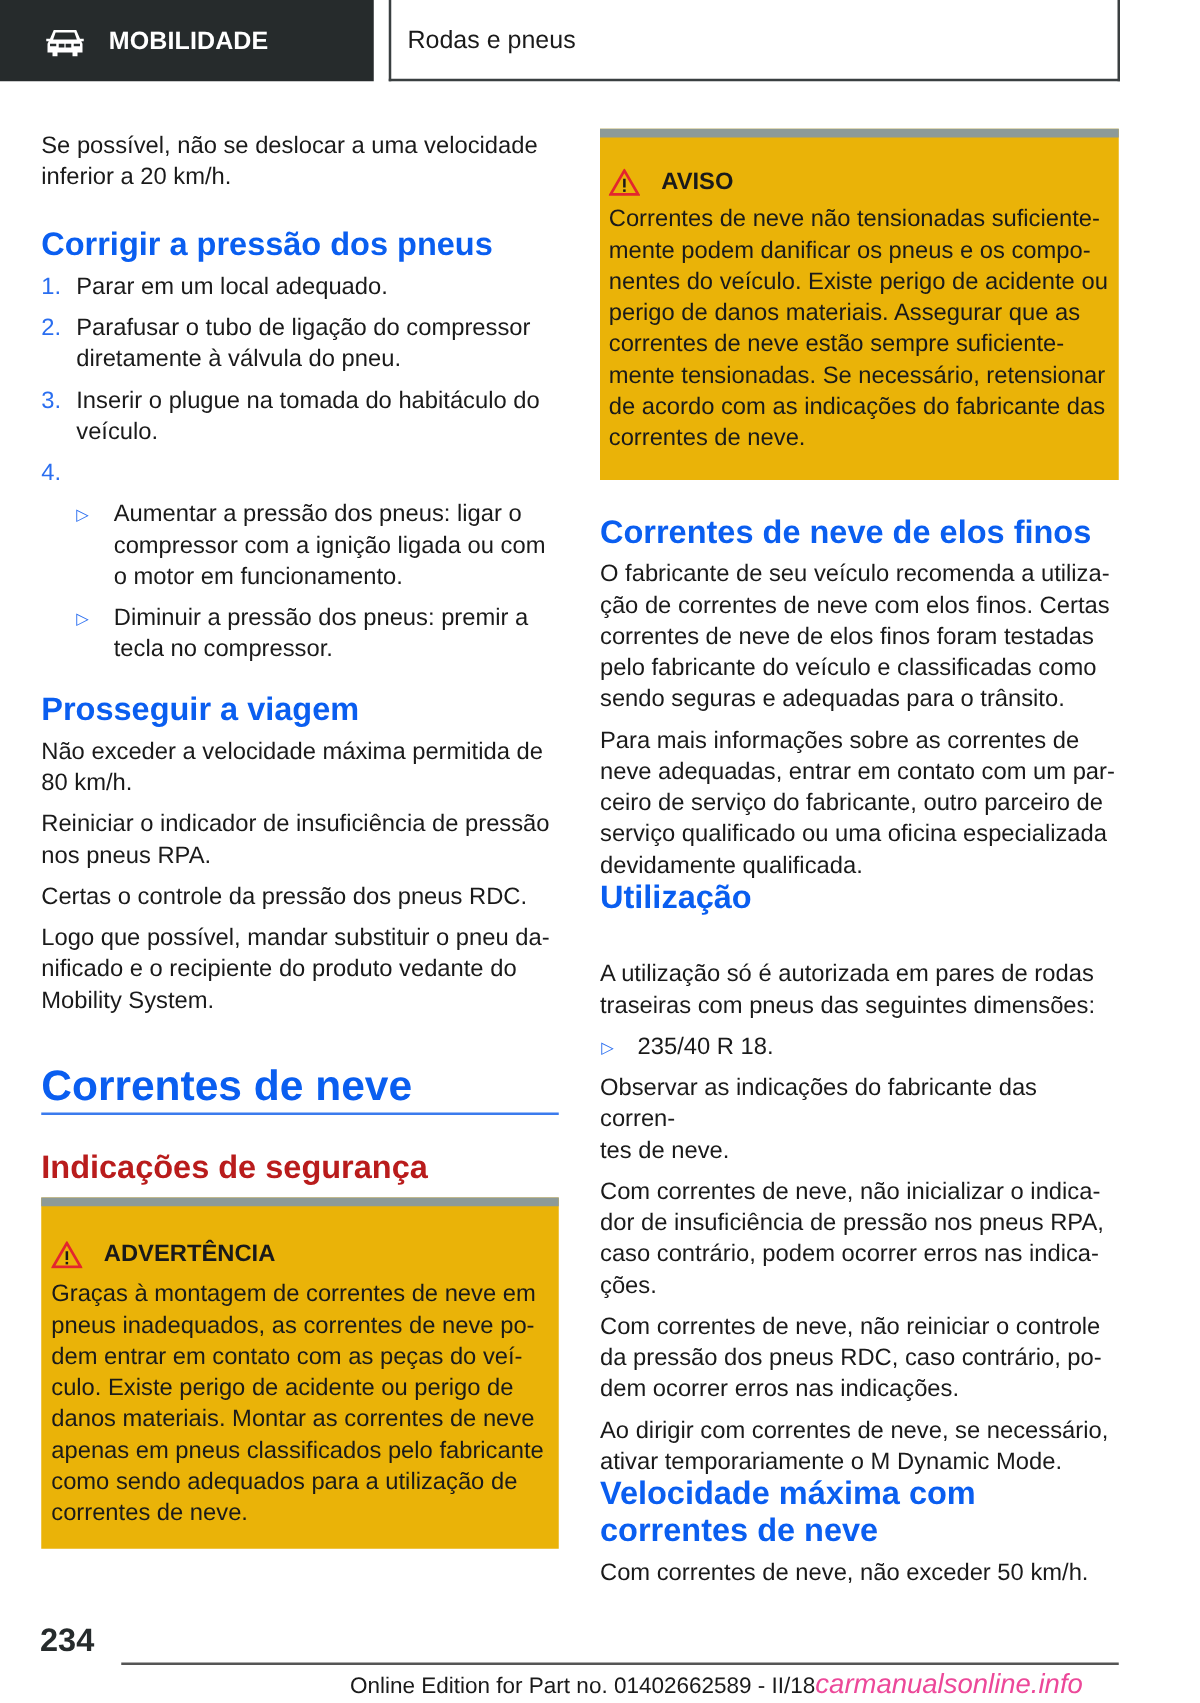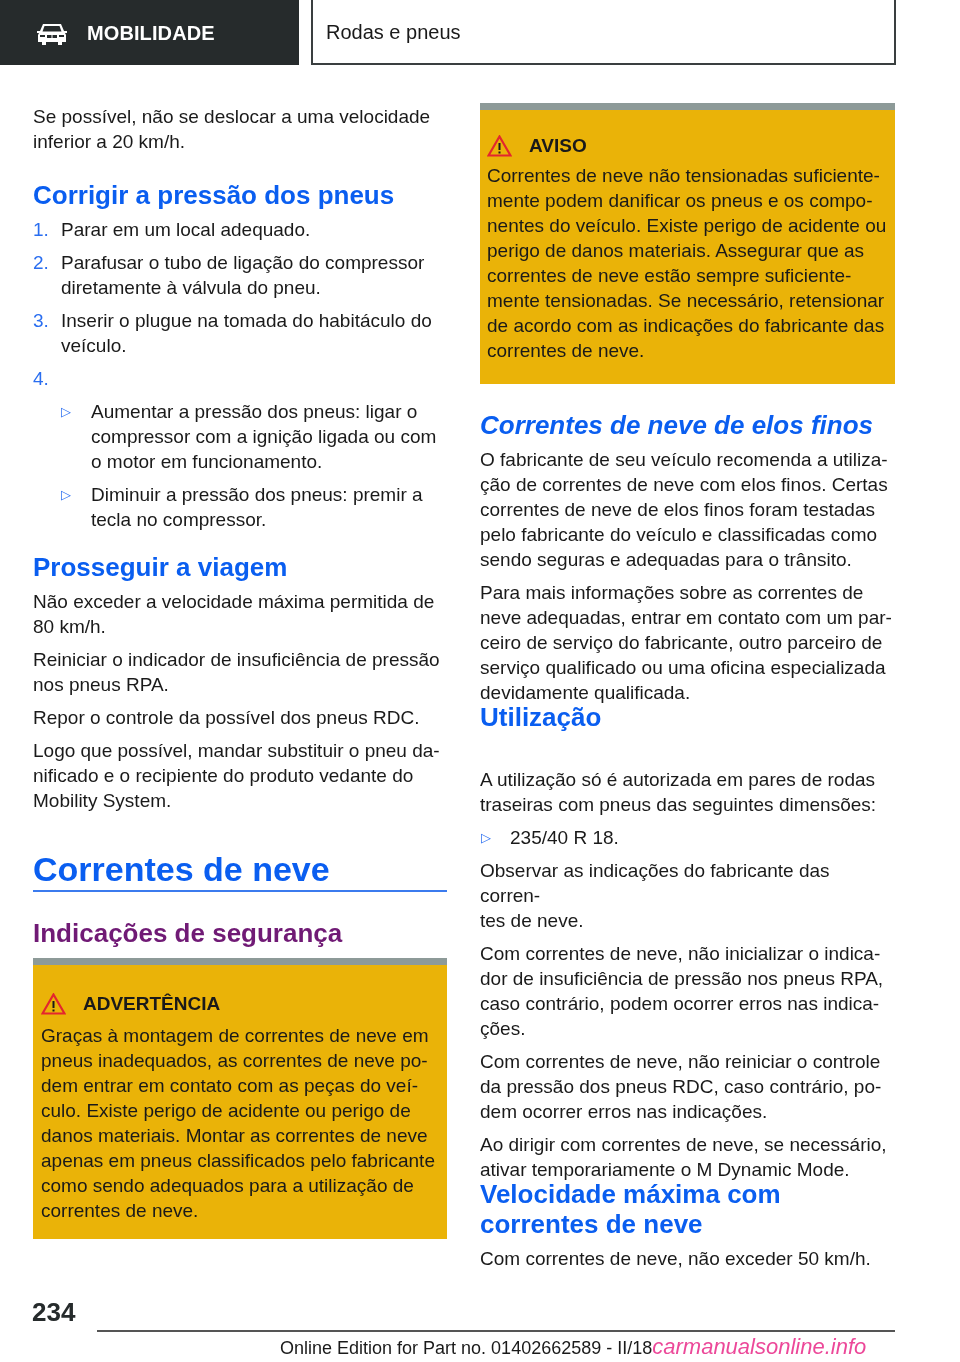--- a/index.html
+++ b/index.html
@@ -21,21 +21,21 @@
   }
   .header-right .chapter-label { font-size: 20px; color: #1a1a1a; margin-top: 4px; }
 
   .col { position: absolute; top: 0; }
   .col-left { left: 33px; width: 414px; }
   .col-right { left: 480px; width: 415px; }
 
   .p { font-size: 19px; line-height: 25px; color: #1a1a1a; }
   .h2 { font-weight: bold; color: #0a5ef0; font-size: 26px; line-height: 30px; }
   .h1 { font-weight: bold; color: #0a5ef0; font-size: 34px; line-height: 40px; }
-  .h3 { font-weight: bold; color: #701a75; font-size: 26px; line-height: 30px; }
+  .h3 { font-weight: bold; color: #b91c1c; font-size: 26px; line-height: 30px; }
 
   .abs { position: absolute; left: 0; width: 100%; }
 
   .num-item { display: flex; font-size: 19px; line-height: 25px; }
   .num-item .n { color: #2a6ef0; width: 28px; flex-shrink: 0; }
   .bullet-item { display: flex; font-size: 19px; line-height: 25px; }
   .bullet-item .b { color: #2a6ef0; width: 30px; flex-shrink: 0; font-size: 13px; line-height: 25px; }
 
   .warn-box {
     position: absolute; left: 0; width: 100%; background: #eab308; border-top: 7px solid #8d9a98;
@@ -119,21 +119,21 @@
       </div>
     </div>
   </div>
 
   <div class="abs h2" style="top:552px;">Prosseguir a viagem</div>
   <div class="abs p" style="top:589px;">
     <div>Não exceder a velocidade máxima permitida de</div>
     <div>80 km/h.</div>
     <div style="margin-top:8px;">Reiniciar o indicador de insuficiência de pressão</div>
     <div>nos pneus RPA.</div>
-    <div style="margin-top:8px;">Repor o controle da possível dos pneus RDC.</div>
+    <div style="margin-top:8px;">Certas o controle da pressão dos pneus RDC.</div>
     <div style="margin-top:8px;">Logo que possível, mandar substituir o pneu da-</div>
     <div>nificado e o recipiente do produto vedante do</div>
     <div>Mobility System.</div>
   </div>
 
   <div class="abs h1" style="top:849px;">Correntes de neve</div>
   <div class="rule-blue" style="top:890px;"></div>
 
   <div class="abs h3" style="top:918px;">Indicações de segurança</div>
 
@@ -174,21 +174,21 @@
       <div>mente podem danificar os pneus e os compo-</div>
       <div>nentes do veículo. Existe perigo de acidente ou</div>
       <div>perigo de danos materiais. Assegurar que as</div>
       <div>correntes de neve estão sempre suficiente-</div>
       <div>mente tensionadas. Se necessário, retensionar</div>
       <div>de acordo com as indicações do fabricante das</div>
       <div>correntes de neve.</div>
     </div>
   </div>
 
-  <div class="abs h2" style="top:410px;font-style:italic;">Correntes de neve de elos finos</div>
+  <div class="abs h2" style="top:410px;">Correntes de neve de elos finos</div>
   <div class="abs p" style="top:447px;">
     <div>O fabricante de seu veículo recomenda a utiliza-</div>
     <div>ção de correntes de neve com elos finos. Certas</div>
     <div>correntes de neve de elos finos foram testadas</div>
     <div>pelo fabricante do veículo e classificadas como</div>
     <div>sendo seguras e adequadas para o trânsito.</div>
     <div style="margin-top:8px;">Para mais informações sobre as correntes de</div>
     <div>neve adequadas, entrar em contato com um par-</div>
     <div>ceiro de serviço do fabricante, outro parceiro de</div>
     <div>serviço qualificado ou uma oficina especializada</div>

